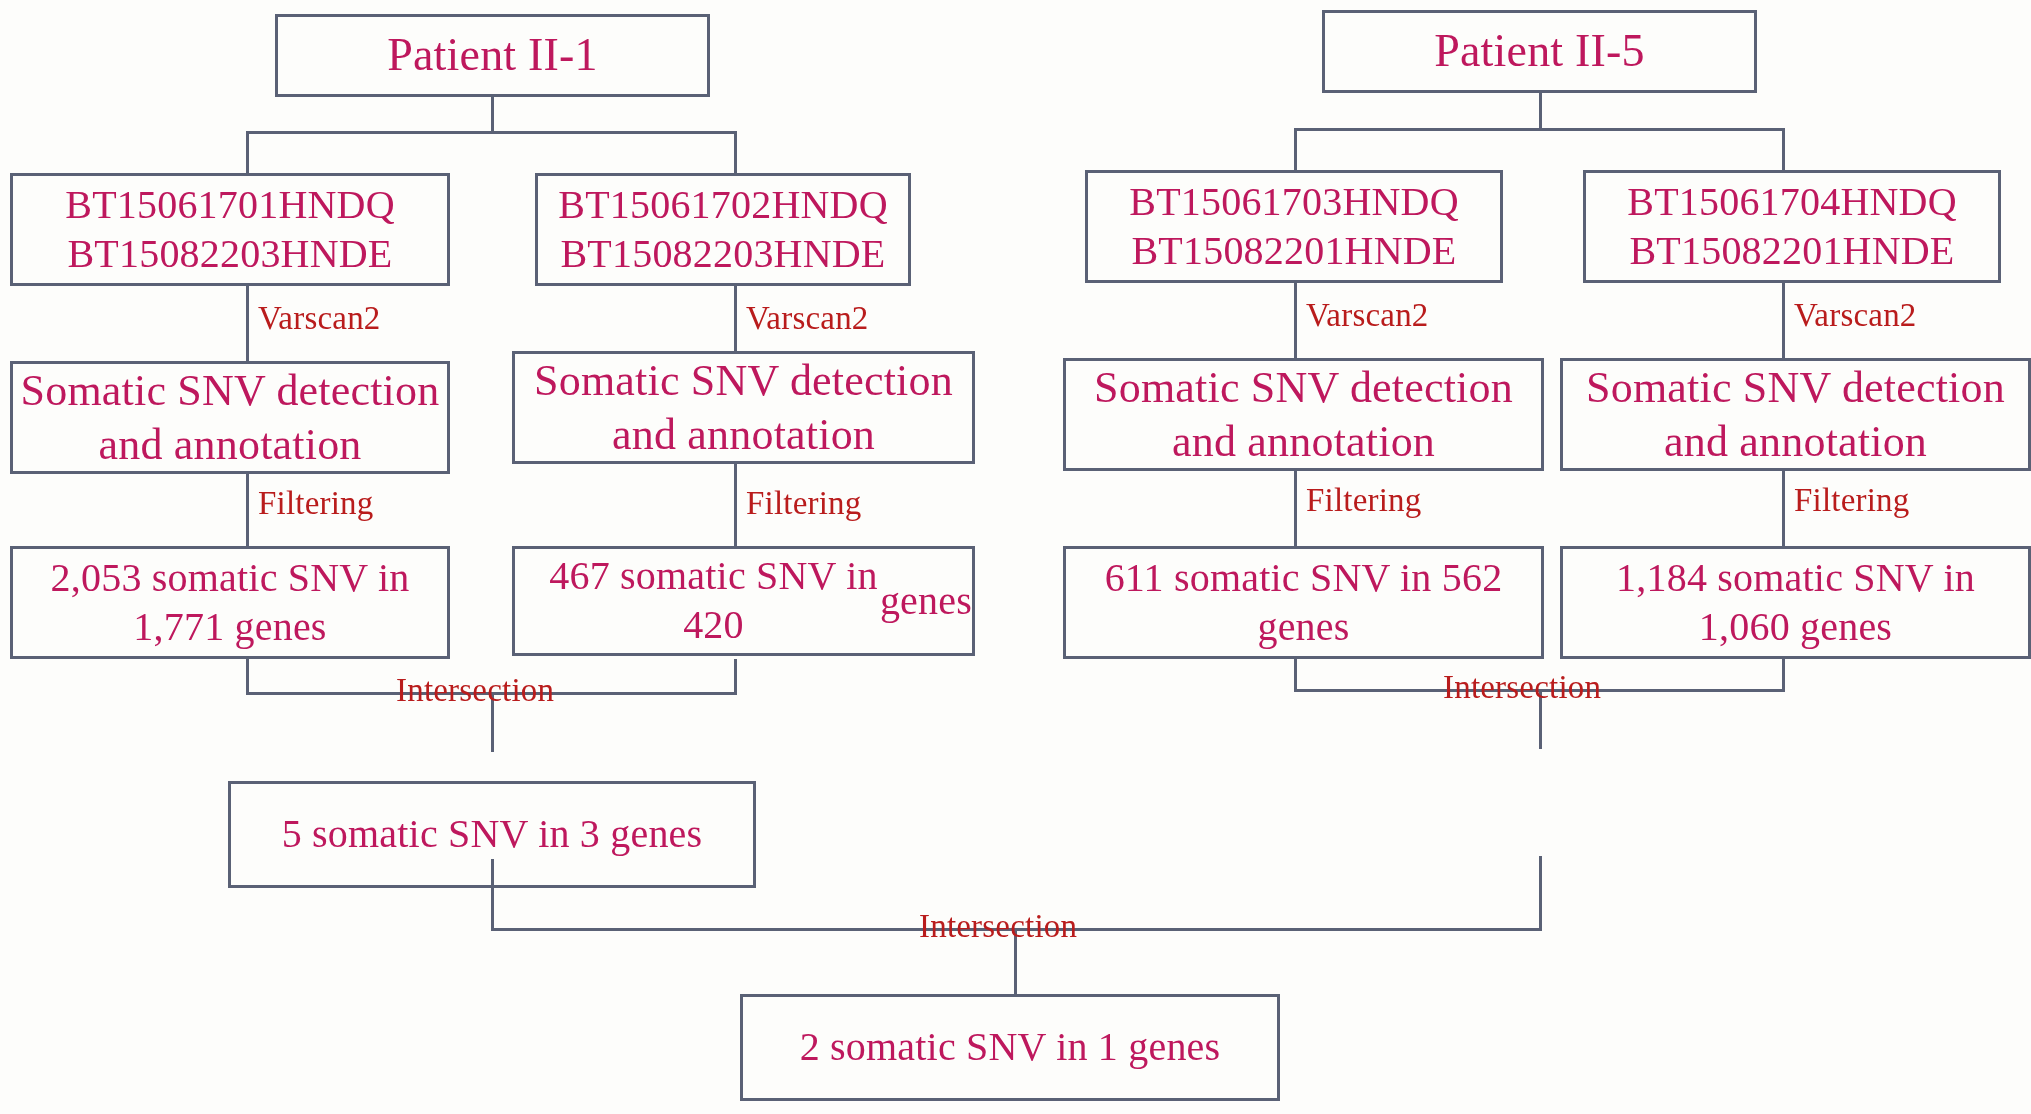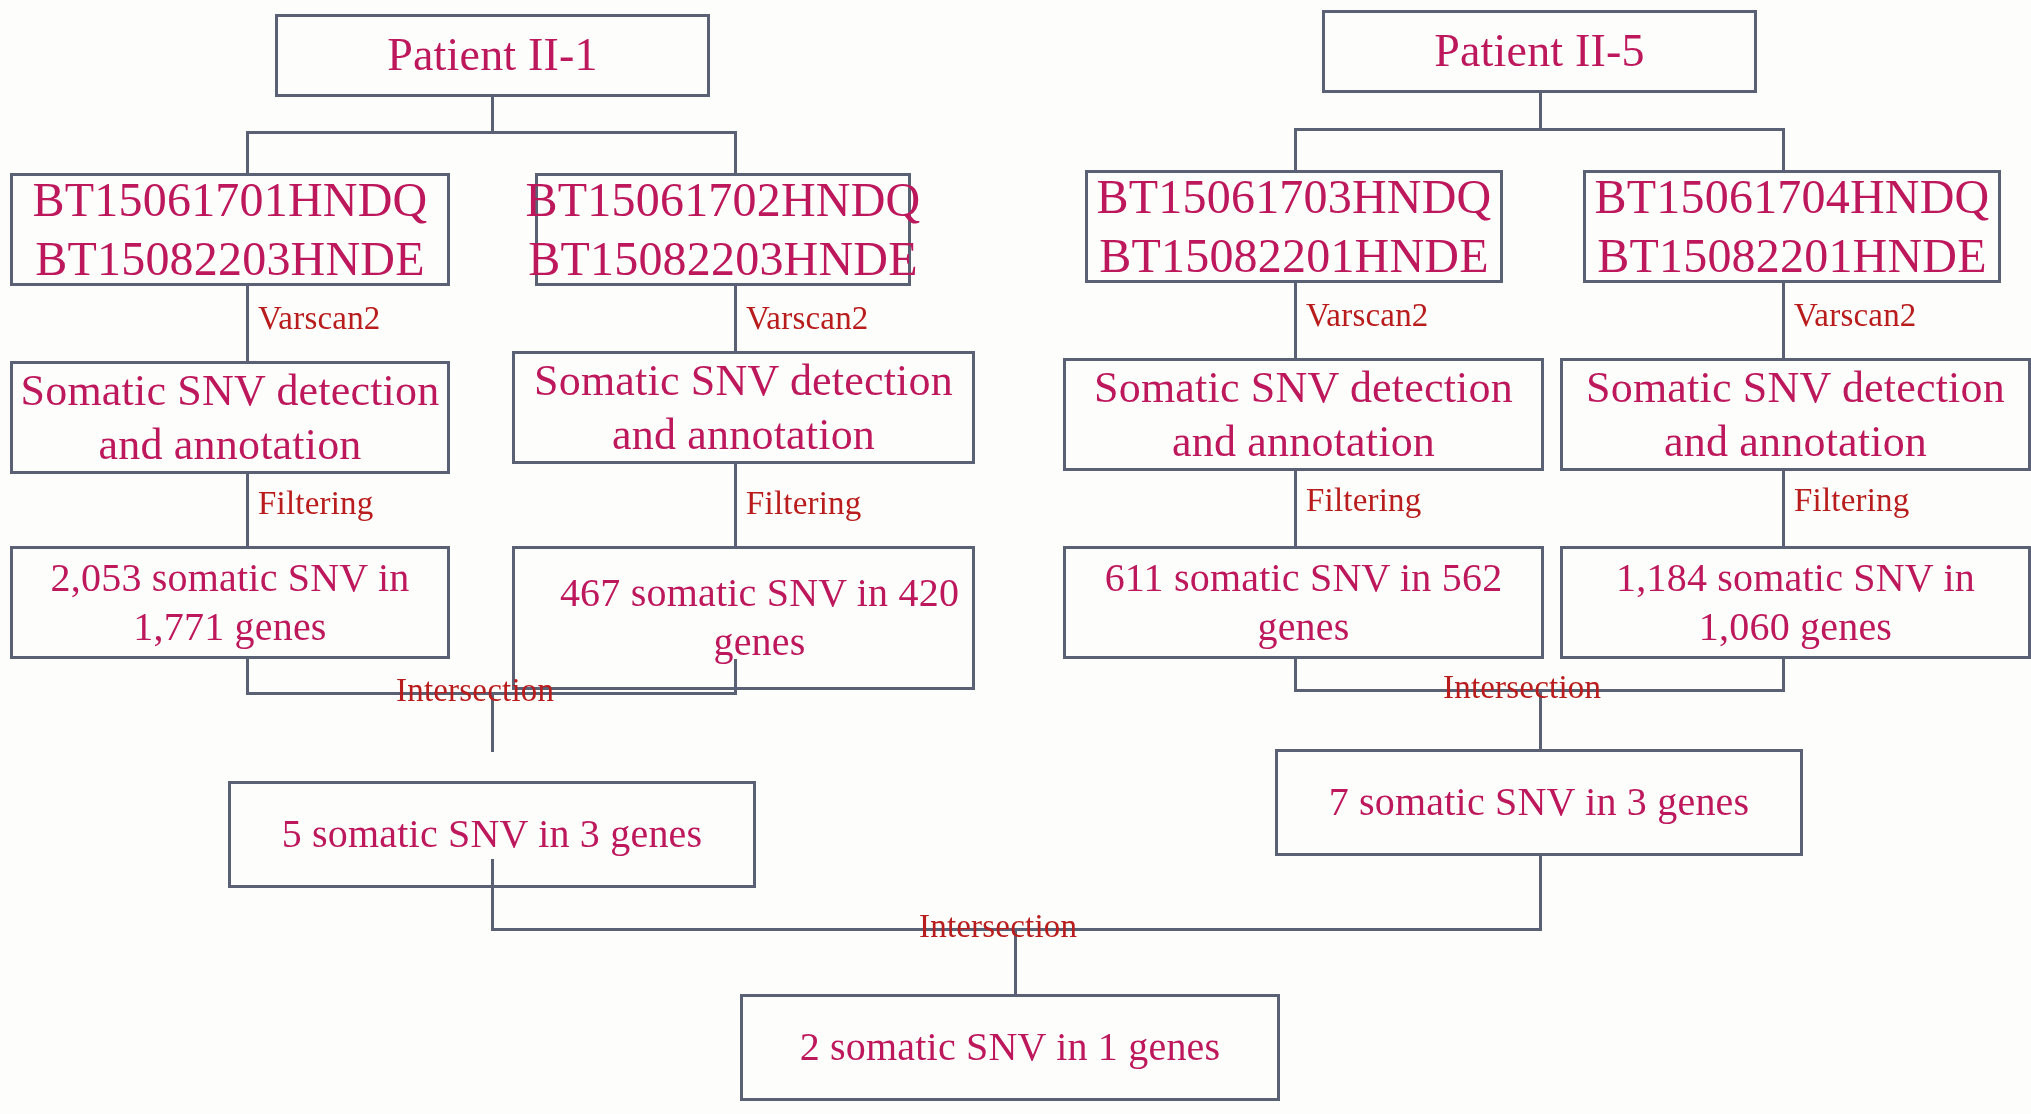--- a/index.html
+++ b/index.html
@@ -21,21 +21,21 @@
     align-items:center;
     justify-content:center;
     text-align:center;
     line-height:1.22;
     letter-spacing:.2px;
     font-weight:400;
   }
   .box .ln{display:block;}
 
   .title-box{font-size:46px;}
-  .sample-box{font-size:48px;text-align:right;}
+  .sample-box{font-size:40px;text-align:right;}
   .proc-box{font-size:44px;}
   .count-box{font-size:40px;}
   .final-box{font-size:40px;}
 
   .lbl{
     position:absolute;
     color:#b91c1c;
     font-size:33px;
     white-space:nowrap;
     letter-spacing:.2px;
@@ -86,21 +86,21 @@
 
   <div class="ln-v" style="left:246px;top:474px;height:72px;"></div>
   <div class="lbl" style="left:258px;top:485px;">Filtering</div>
   <div class="ln-v" style="left:734px;top:464px;height:82px;"></div>
   <div class="lbl" style="left:746px;top:485px;">Filtering</div>
 
   <div class="box count-box" style="left:10px;top:546px;width:440px;height:113px;flex-direction:column;">
     <span class="ln">2,053 somatic SNV in</span>
     <span class="ln">1,771 genes</span>
   </div>
-  <div class="box count-box" style="left:512px;top:546px;width:463px;height:144px;flex-direction:column;padding-left:32px;">
+  <div class="box count-box" style="left:512px;top:546px;width:463px;height:110px;padding-left:32px;">
     <span class="ln">467 somatic SNV in 420</span>
     <span class="ln">genes</span>
   </div>
 
   <div class="ln-v" style="left:246px;top:659px;height:36px;"></div>
   <div class="ln-v" style="left:734px;top:659px;height:36px;"></div>
   <div class="ln-h" style="left:246px;top:692px;width:491px;"></div>
   <div class="ln-v" style="left:491px;top:692px;height:60px;"></div>
   <div class="lbl" style="left:396px;top:672px;">Intersection</div>
 
@@ -153,23 +153,20 @@
     <span class="ln">1,184 somatic SNV in</span>
     <span class="ln">1,060 genes</span>
   </div>
 
   <div class="ln-v" style="left:1294px;top:659px;height:32px;"></div>
   <div class="ln-v" style="left:1782px;top:659px;height:32px;"></div>
   <div class="ln-h" style="left:1294px;top:689px;width:491px;"></div>
   <div class="ln-v" style="left:1539px;top:689px;height:60px;"></div>
   <div class="lbl" style="left:1443px;top:669px;">Intersection</div>
 
-  <div class="box final-box" style="left:1275px;top:749px;width:528px;height:107px;">
-    <span class="ln">7 somatic SNV in 3 genes</span>
-  </div>
 
   <div class="ln-v" style="left:491px;top:859px;height:72px;"></div>
   <div class="ln-v" style="left:1539px;top:856px;height:75px;"></div>
   <div class="ln-h" style="left:491px;top:928px;width:1051px;"></div>
   <div class="ln-v" style="left:1014px;top:928px;height:66px;"></div>
   <div class="lbl" style="left:919px;top:908px;">Intersection</div>
 
   <div class="box final-box" style="left:740px;top:994px;width:540px;height:107px;">
     <span class="ln">2 somatic SNV in 1 genes</span>
   </div>

